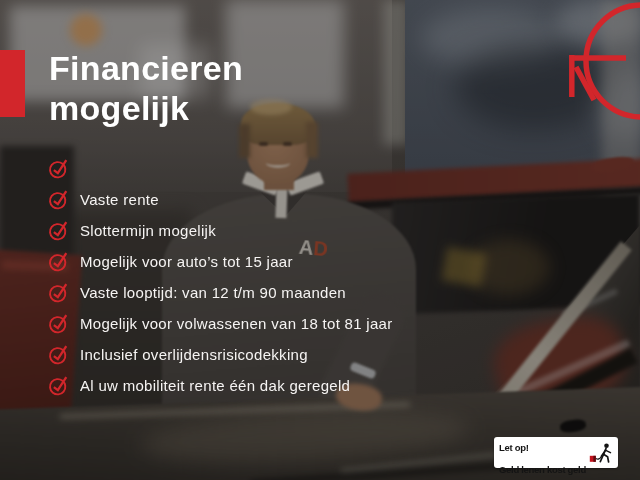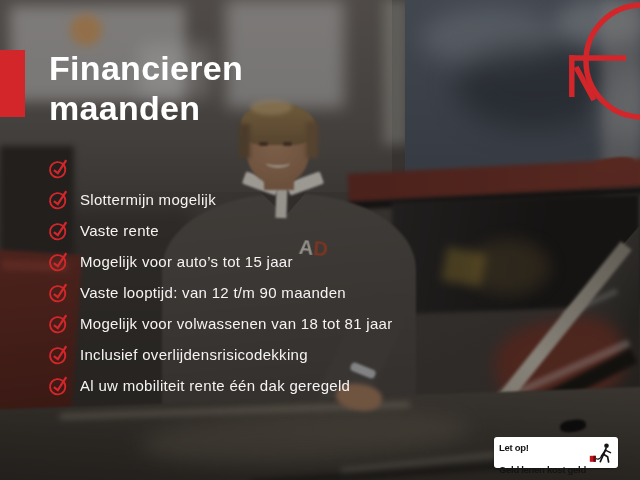--- a/index.html
+++ b/index.html
@@ -159,43 +159,43 @@
     <div class="hand"></div>
   </div>
 
   <div class="overlay"></div>
 
   <div class="content">
     <div class="red-block"></div>
 
     <h1 class="title">
         <span>Financieren</span>
-        <span>maanden</span>
+        <span>mogelijk</span>
       </h1>
 
     <ul class="benefits">
       <li>
         <svg class="check" viewBox="0 0 22 22" fill="none">
             <circle cx="10" cy="12.2" r="8" stroke="currentColor" stroke-width="2"></circle>
             <path d="M6 12.2 L9.8 15.8 L20 3.2" stroke="currentColor" stroke-width="2.4"></path>
           </svg>
       </li>
       <li>
         <svg class="check" viewBox="0 0 22 22" fill="none">
             <circle cx="10" cy="12.2" r="8" stroke="currentColor" stroke-width="2"></circle>
             <path d="M6 12.2 L9.8 15.8 L20 3.2" stroke="currentColor" stroke-width="2.4"></path>
           </svg>
+        <span class="lbl">Vaste rente</span>
+      </li>
+      <li>
+        <svg class="check" viewBox="0 0 22 22" fill="none">
+            <circle cx="10" cy="12.2" r="8" stroke="currentColor" stroke-width="2"></circle>
+            <path d="M6 12.2 L9.8 15.8 L20 3.2" stroke="currentColor" stroke-width="2.4"></path>
+          </svg>
         <span class="lbl">Slottermijn mogelijk</span>
-      </li>
-      <li>
-        <svg class="check" viewBox="0 0 22 22" fill="none">
-            <circle cx="10" cy="12.2" r="8" stroke="currentColor" stroke-width="2"></circle>
-            <path d="M6 12.2 L9.8 15.8 L20 3.2" stroke="currentColor" stroke-width="2.4"></path>
-          </svg>
-        <span class="lbl">Vaste rente</span>
       </li>
       <li>
         <svg class="check" viewBox="0 0 22 22" fill="none">
             <circle cx="10" cy="12.2" r="8" stroke="currentColor" stroke-width="2"></circle>
             <path d="M6 12.2 L9.8 15.8 L20 3.2" stroke="currentColor" stroke-width="2.4"></path>
           </svg>
         <span class="lbl">Mogelijk voor auto’s tot 15 jaar</span>
       </li>
       <li>
         <svg class="check" viewBox="0 0 22 22" fill="none">

